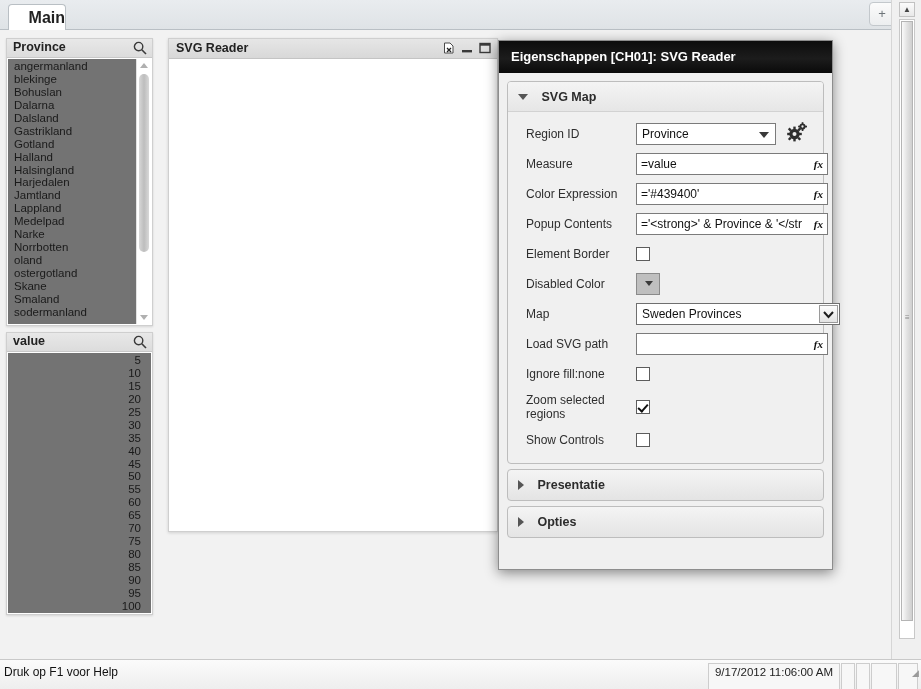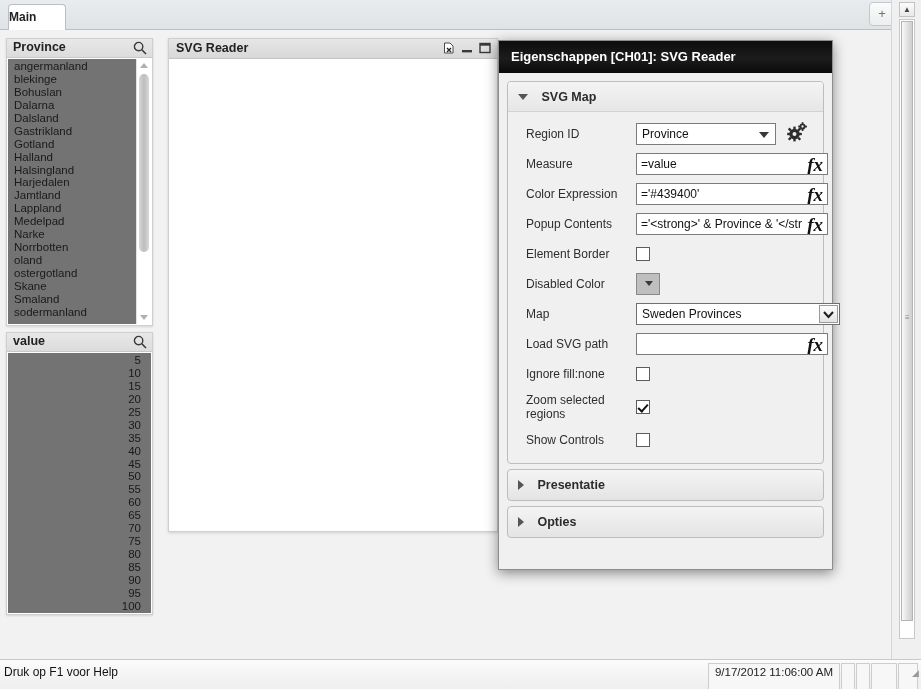--- a/index.html
+++ b/index.html
@@ -26,23 +26,23 @@
     box-sizing: border-box;
   }
   .tab {
     position: absolute; left: 8px; top: 4px;
     width: 58px; height: 26px;
     background: #ffffff;
     border: 1px solid #b9bfc4;
     border-bottom: none;
     border-radius: 4px 4px 0 0;
     font-weight: bold;
-    font-size: 12px;
+    font-size: 16px;
     color: #222;
-    text-align: left;
+    text-align: right;
     line-height: 25px;
     box-sizing: border-box;
   }
   .tab-add {
     position: absolute; right: 26px; top: 2px;
     width: 26px; height: 24px;
     background: linear-gradient(to bottom, #fbfbfb, #eceeef);
     border: 1px solid #c3c8cc;
     border-radius: 4px;
     color: #6d7479;
@@ -258,21 +258,21 @@
     padding: 0 32px 0 4px;
     white-space: nowrap;
     overflow: hidden;
   }
   .fx {
     position: absolute;
     right: 4px; top: 1px;
     font-family: "Liberation Serif", serif;
     font-style: italic;
     font-weight: bold;
-    font-size: 19px;
+    font-size: 11px;
     color: #111;
     line-height: 19px;
   }
   .combo {
     position: relative;
     height: 22px;
     background: #ffffff;
     border: 1px solid #7b7b7b;
     box-sizing: border-box;
     font-size: 12px;

